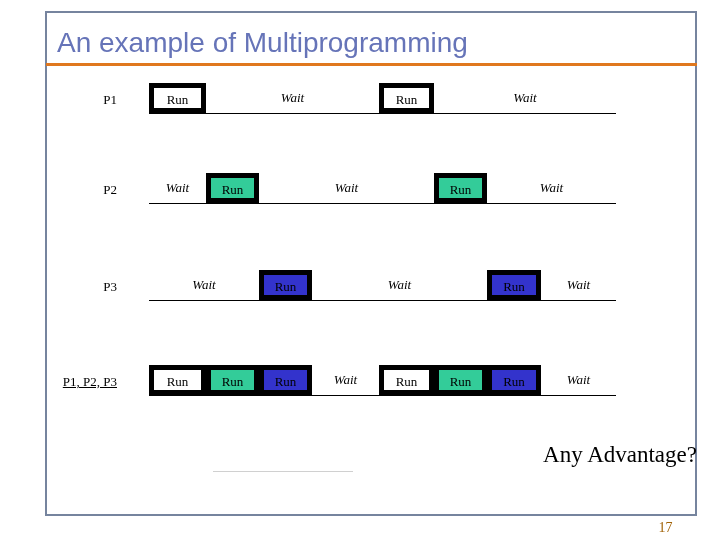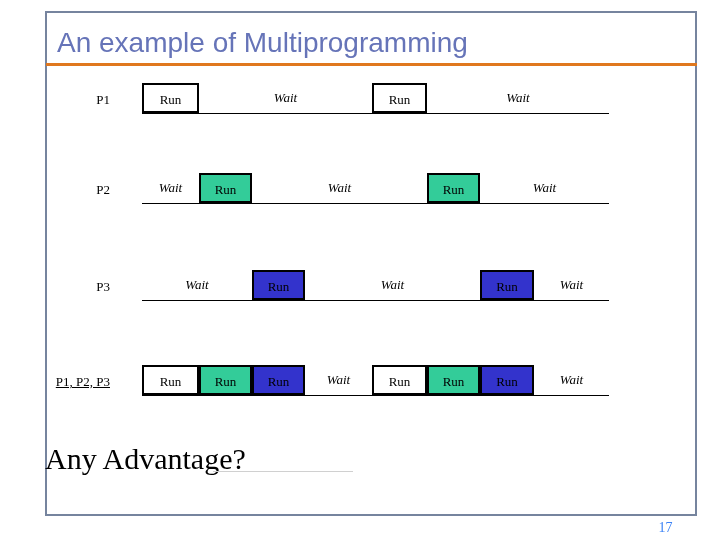--- a/index.html
+++ b/index.html
@@ -13,46 +13,46 @@
   }
   .slide-title {
     position:absolute; left:49px; top:27px; width:620px;
     font-family:"Liberation Sans", sans-serif; font-size:28px; font-weight:400;
     color:#6674B8; white-space:nowrap;
   }
   .title-rule {
     position:absolute; left:38px; top:63px; width:651px; height:3px;
     background:#E0781E;
   }
-  #diagram { position:absolute; left:4px; top:0; width:643px; height:540px;border-radius:9px; }
+  #diagram { position:absolute; left:11px; top:0; width:643px; height:540px;border-radius:9px; }
   .row-label {
     position:absolute; font-size:13px; text-align:right; white-space:nowrap;
   }
   .timeline-baseline { position:absolute; height:1px; background:#000; }
   .seg-box {
-    position:absolute; box-sizing:border-box; border:2px solid #4c1d95;
+    position:absolute; box-sizing:border-box; border:5px solid #4c1d95;
     display:flex; align-items:center; justify-content:center;
     font-size:13px; padding-top:3px;
   }
   .seg-wait {
     position:absolute; display:flex; align-items:center; justify-content:center;
     font-size:13px;
     font-style:italic;
   }
   .question-text {
-    position:absolute; left:37px; top:442px; width:652px; text-align:left;
-    font-size:30px; color:#000;
+    position:absolute; left:37px; top:442px; width:652px; text-align:right;
+    font-size:23px; color:#000;
   }
   .placeholder-edge-line {
     position:absolute; left:205px; top:471px; width:140px; height:1px;
     background:#d0d0d0;
   }
   .page-number {
     position:absolute; left:630px; top:520px; width:55px; text-align:center;
-    font-size:14px; color:#3b82f6;
+    font-size:14px; color:#a16207;
   }
 </style>
 </head>
 <body>
 
 <div class="stage">
   <div class="slide-frame" style="border-color: rgb(118, 132, 158);"></div>
 
   <div class="slide-title" style="color: rgb(102, 116, 184);">An example of Multiprogramming</div>
 

